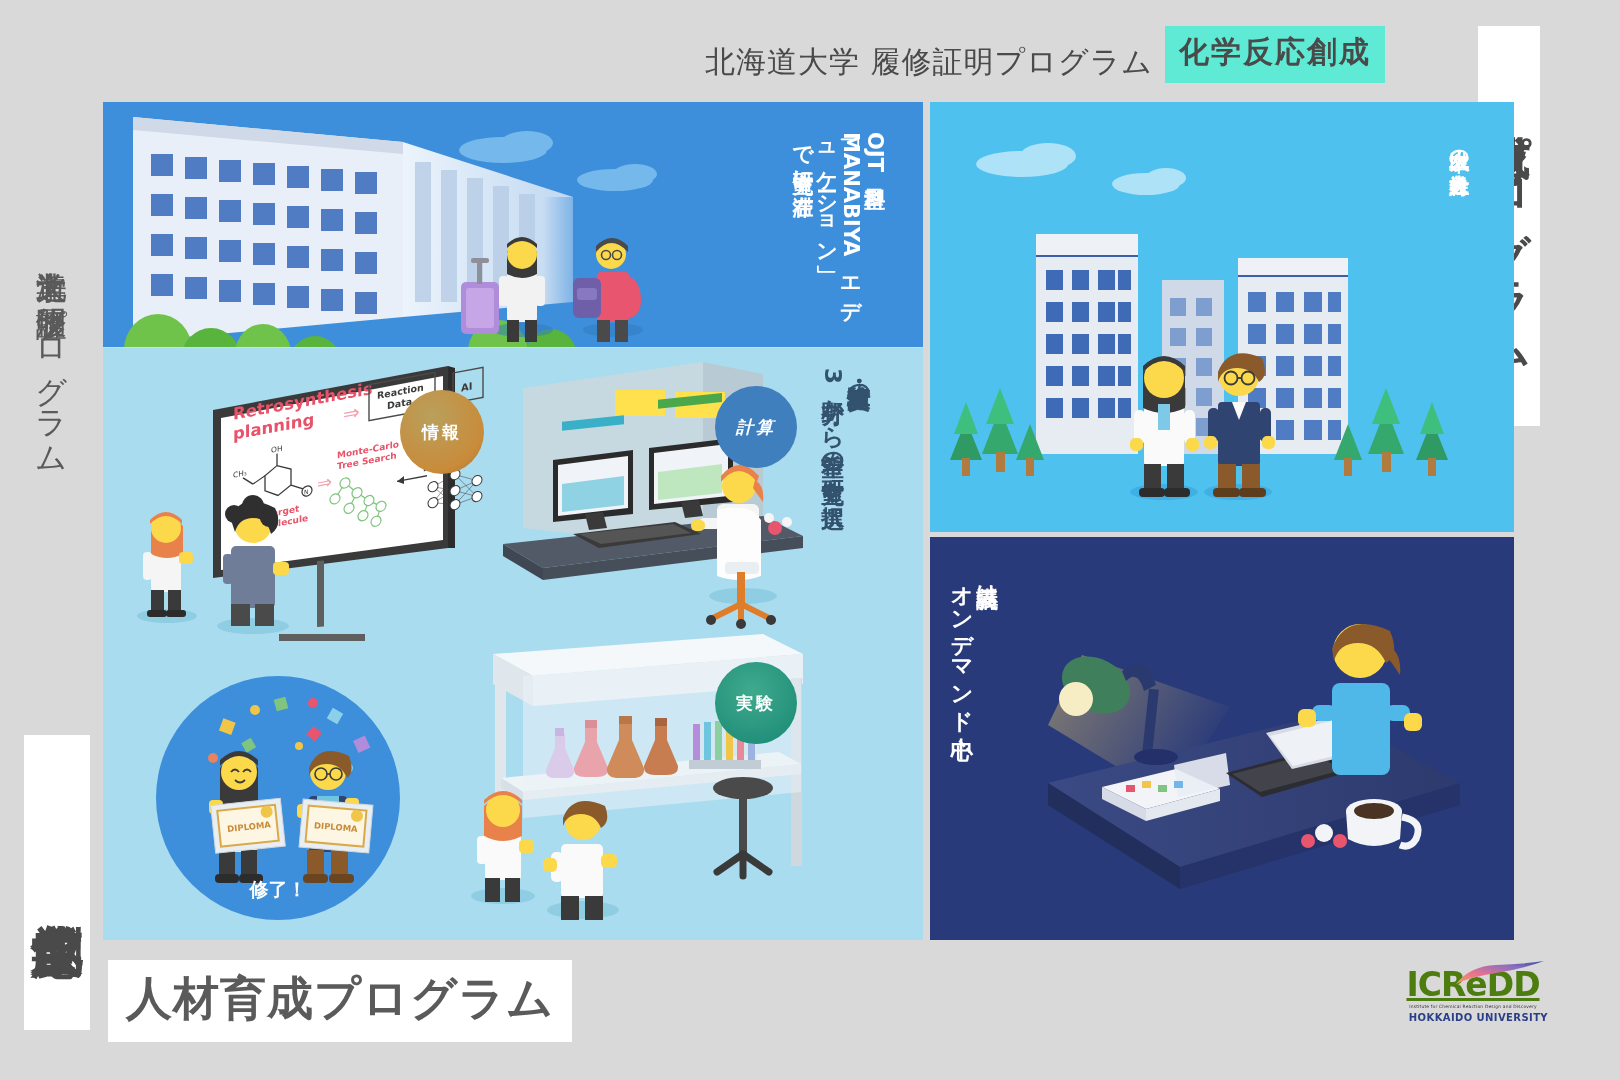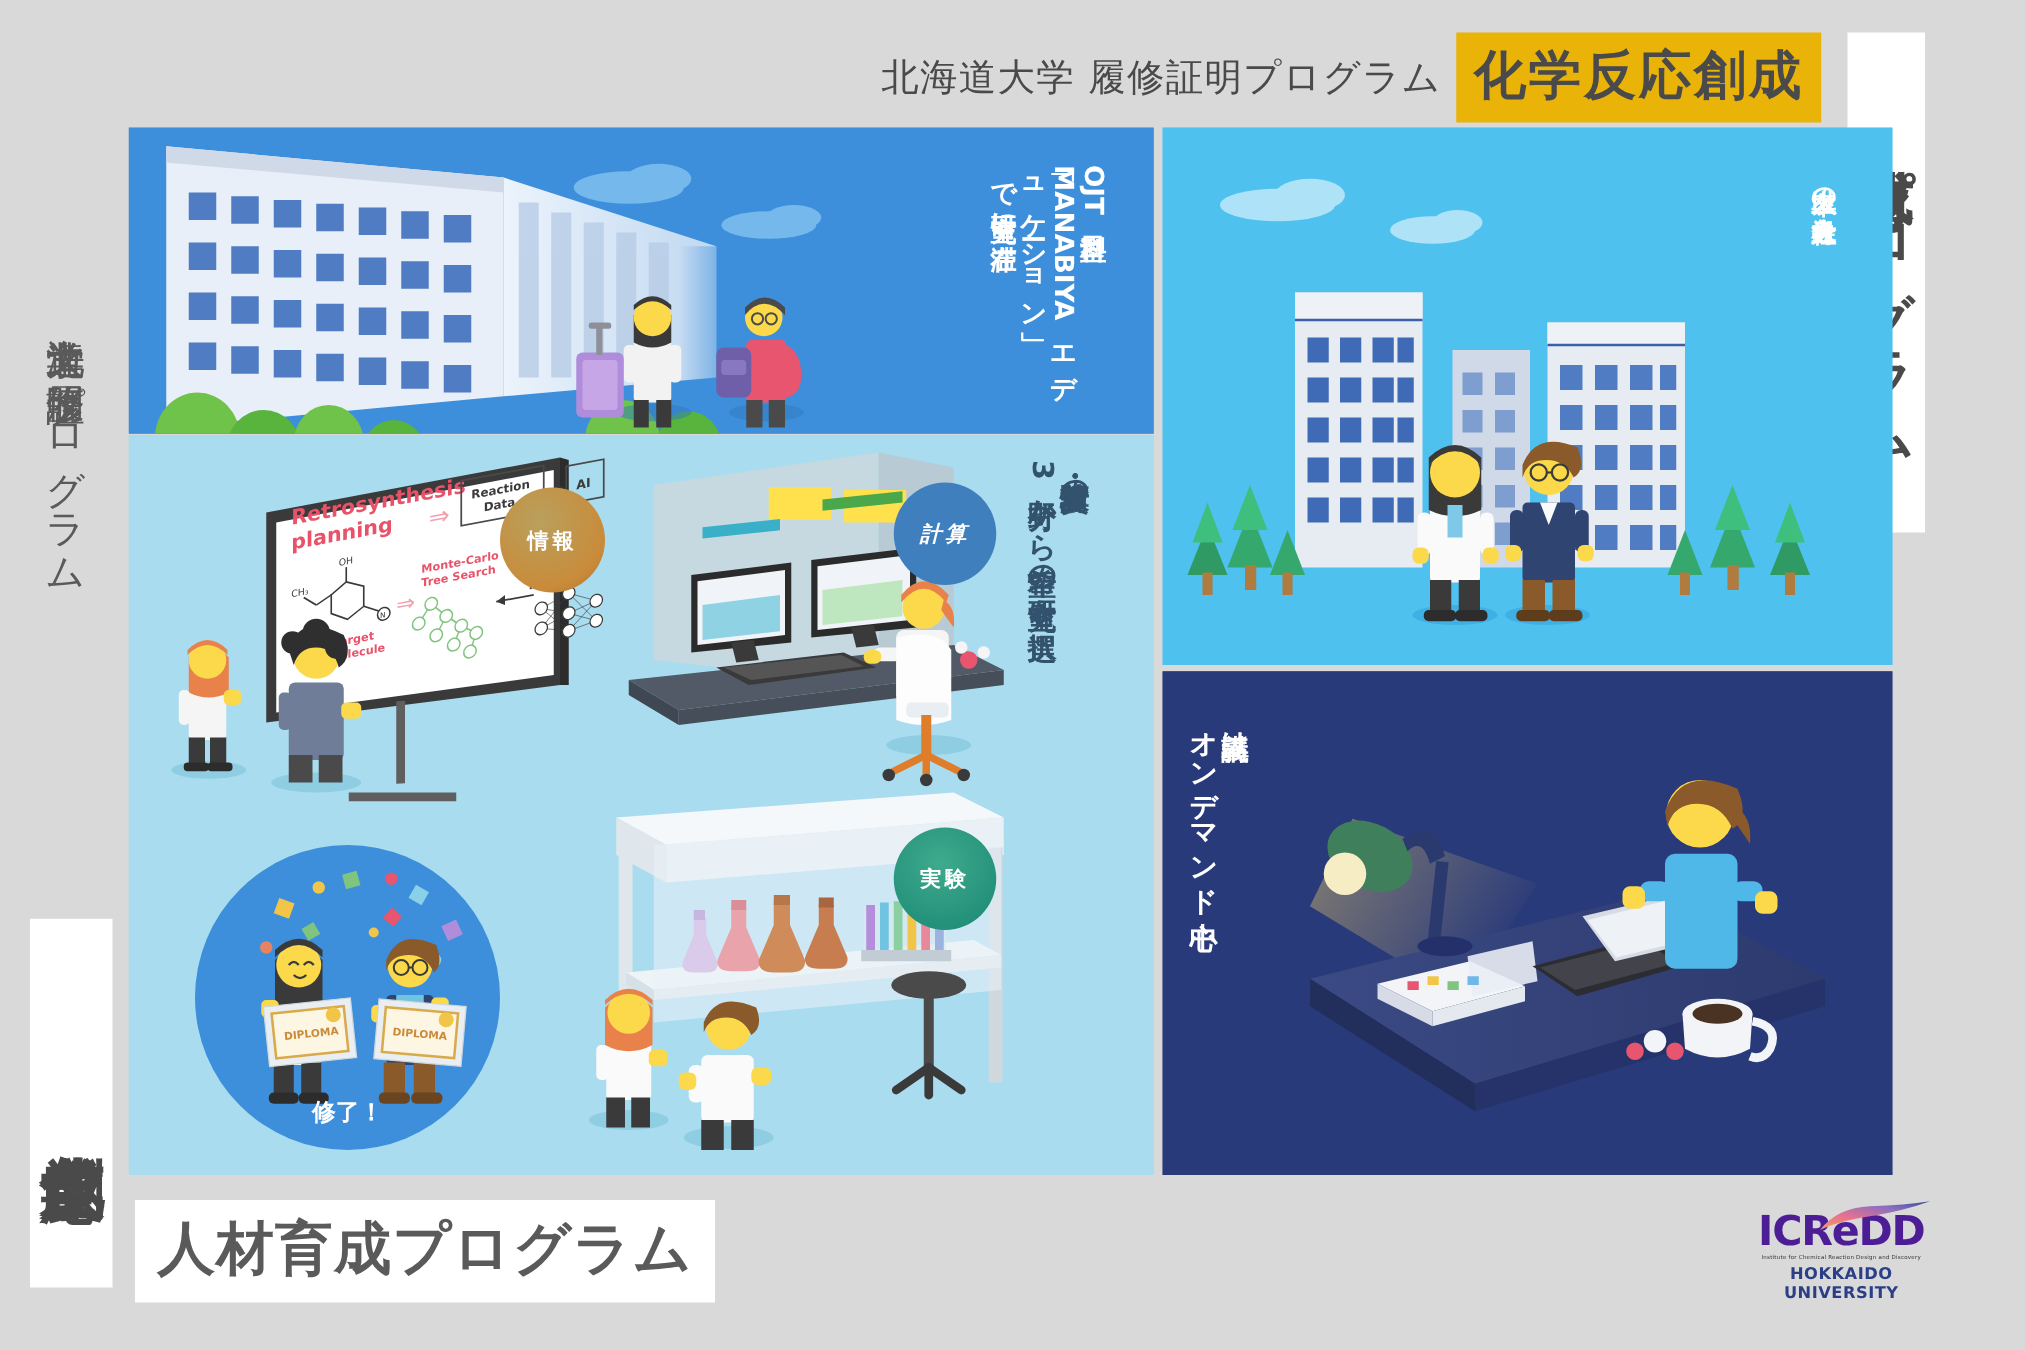--- a/index.html
+++ b/index.html
@@ -20,22 +20,22 @@
   }
 
   
   #header-title{
     position:absolute;left:705px;top:42px;
     font-size:30px;color:#4a4a4a;letter-spacing:1px;
     white-space:nowrap;
   }
   #header-tag{
     position:absolute;left:1165px;top:26px;
-    background:#eab308;color:#4a4a4a;
-    font-size:42px;font-weight:bold;letter-spacing:2px;
+    background:#5eead4;color:#4a4a4a;
+    font-size:30px;font-weight:bold;letter-spacing:2px;
     padding:6px 14px 10px 14px;white-space:nowrap;
   }
   #right-vert-tag{
     position:absolute;left:1478px;top:26px;
     background:#fff;color:#4a4a4a;
     font-size:44px;font-weight:bold;
     padding:14px 8px;line-height:1.04;
     height:400px;box-sizing:border-box;
     text-align:center;
   }
@@ -81,23 +81,23 @@
     color:#fff;font-size:17px;font-weight:bold;letter-spacing:3px;
   }
   #badge-info{left:400px;top:390px;width:84px;height:84px;
     background:radial-gradient(circle at 38% 32%,#b9a05c,#c98b3a 70%,#a9702c);}
   #badge-calc{left:715px;top:386px;width:82px;height:82px;background:#3f7fbe;font-style:italic;}
   #badge-exp{left:715px;top:662px;width:82px;height:82px;
     background:radial-gradient(circle at 45% 35%,#3faa8d,#22907a 75%,#1a7d69);}
 
   
   #logo{position:absolute;left:1398px;top:968px;width:150px;text-align:center;}
-  #logo-main{font-size:33px;font-weight:bold;color:#4c1d95;letter-spacing:-1px;line-height:1;}
+  #logo-main{font-size:33px;font-weight:bold;color:#4d7c0f;letter-spacing:-1px;line-height:1;text-decoration:underline;}
   #logo-sub1{font-size:4.4px;color:#333;letter-spacing:.2px;margin-top:3px;}
-  #logo-sub2{font-size:13px;color:#2b3f86;letter-spacing:.4px;margin-top:3px;font-weight:bold;}
+  #logo-sub2{font-size:10px;color:#2b3f86;letter-spacing:.4px;margin-top:3px;font-weight:bold;text-align:right;}
   #logo-swoosh{position:absolute;left:56px;top:-8px;width:92px;height:26px;}
 </style>
 </head>
 <body>
 
 <div id="header-title">北海道大学 履修証明プログラム</div>
 <div id="header-tag">化学反応創成</div>
 <div id="right-vert-tag" class="vert">人材育成プログラム</div>
 
 <div id="left-vert-title" class="vert">北海道大学 履修証明プログラム</div>

